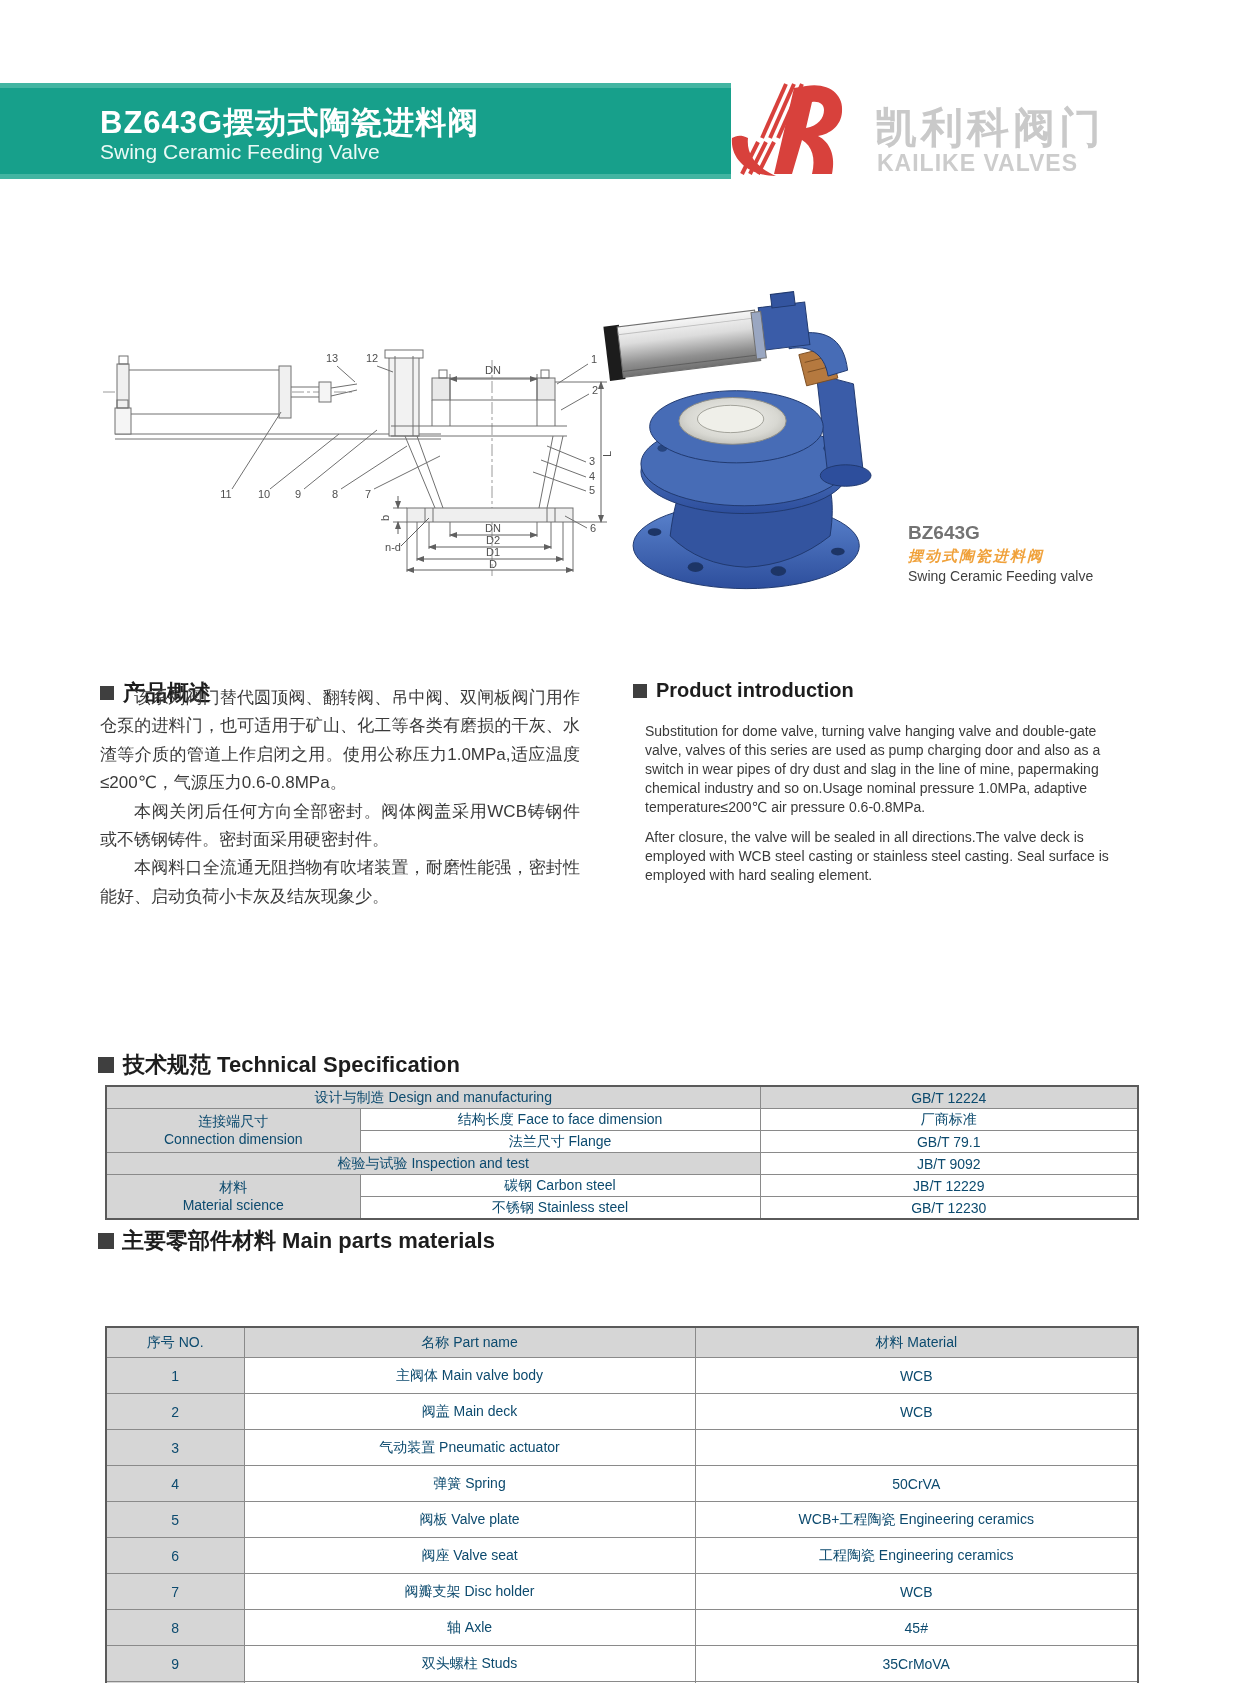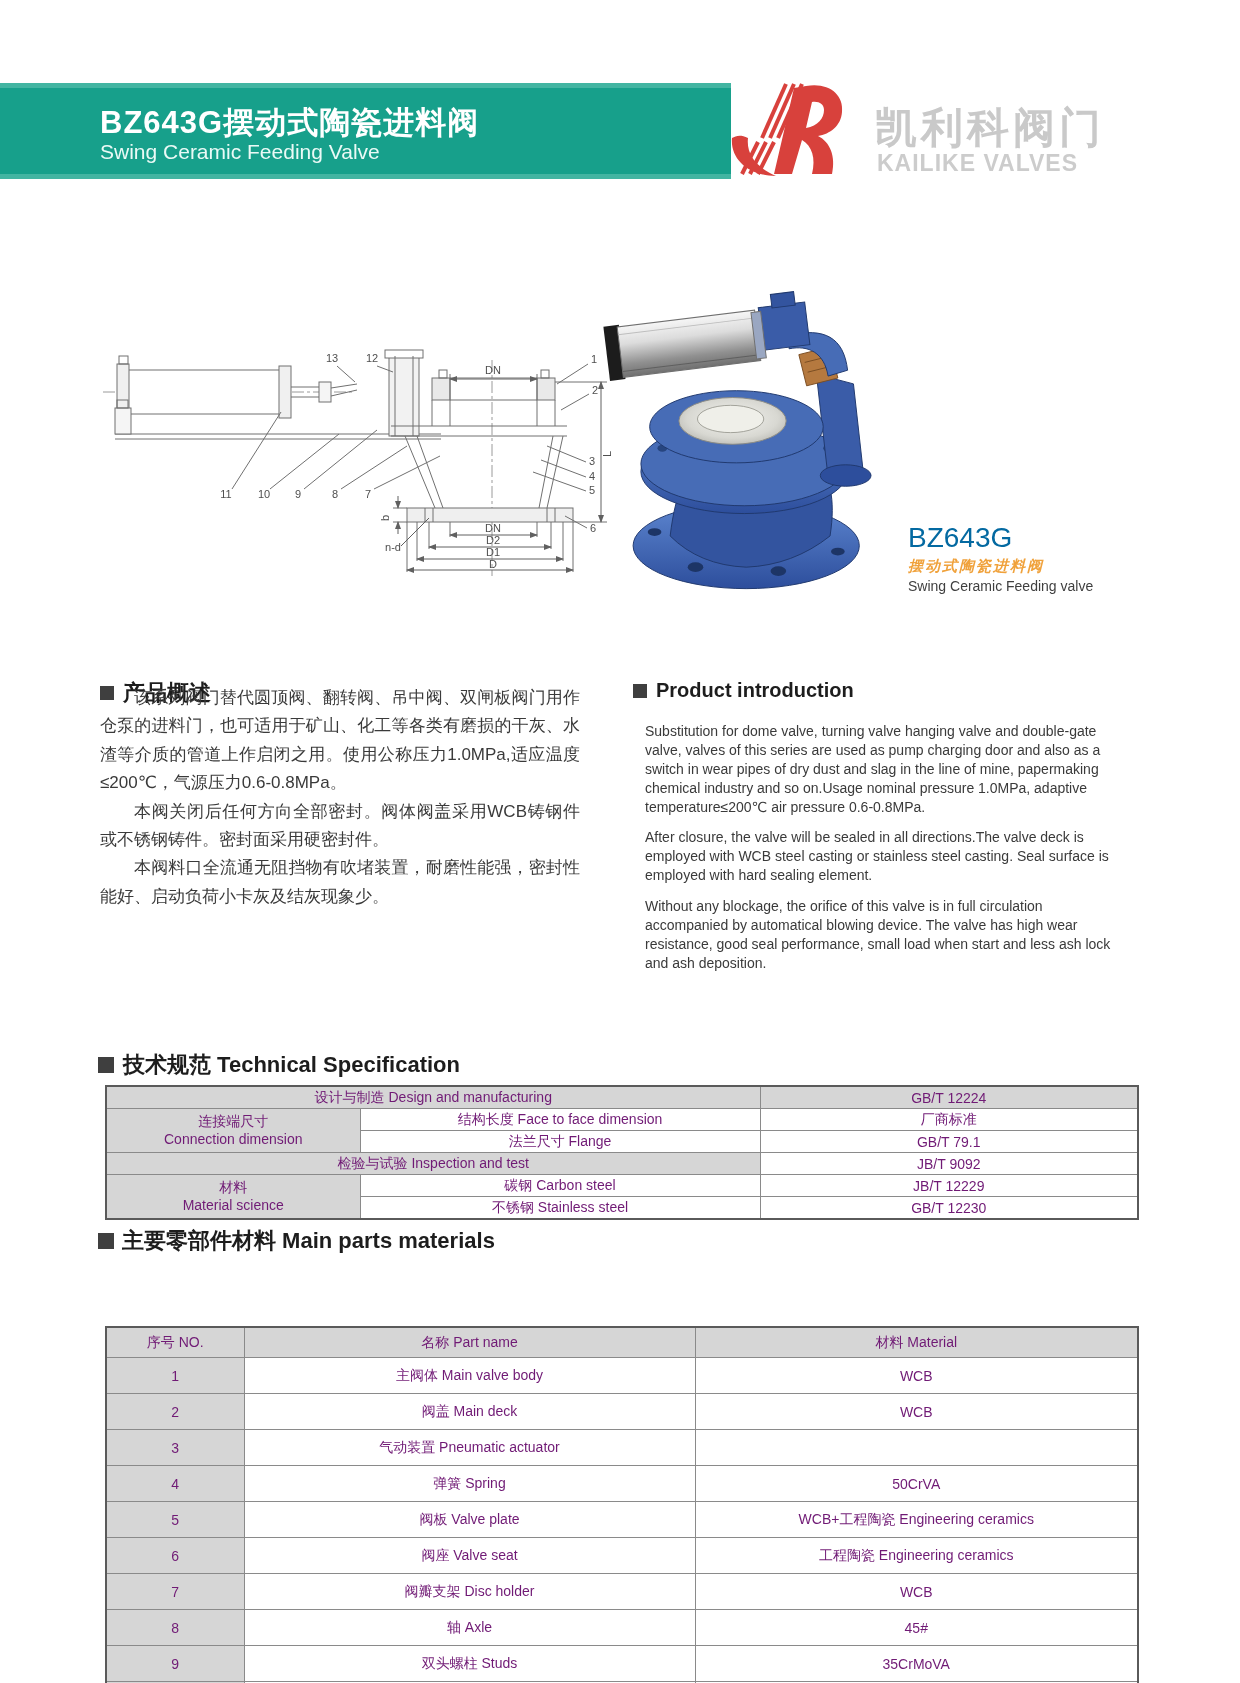--- a/index.html
+++ b/index.html
@@ -14,38 +14,38 @@
 
   .logo{position:absolute;left:700px;top:78px;width:420px;height:104px;}
   .logo-mark{position:absolute;left:28px;top:2px;}
   .logo-zh{position:absolute;left:175px;top:22px;font-size:42px;font-weight:bold;color:#c9c9c9;letter-spacing:4px;}
   .logo-en{position:absolute;left:177px;top:72px;font-size:23px;font-weight:bold;color:#cccccc;letter-spacing:1px;}
 
   
   .tech-drawing{position:absolute;left:95px;top:308px;}
   .product-photo{position:absolute;left:598px;top:280px;}
   .photo-caption{position:absolute;left:908px;top:522px;width:230px;}
-  .cap-model{font-size:28px;font-weight:normal;color:#0369a1;}
+  .cap-model{font-size:19px;font-weight:bold;color:#737373;}
   .cap-zh{font-size:15px;font-weight:bold;color:#F0A23C;letter-spacing:2px;margin-top:3px;font-style:italic;}
   .cap-en{font-size:14px;color:#3f3f3f;margin-top:2px;}
 
   
   .sec-head{position:absolute;display:flex;align-items:center;gap:9px;font-weight:bold;color:#1d1d1d;}
   .sq{display:inline-block;background:#3f3f3f;}
   .sq-sm{width:14px;height:14px;}
   .sq-lg{width:16px;height:16px;}
 
   .overview-text{position:absolute;left:100px;top:684px;width:480px;font-size:17px;line-height:1.67;
                  text-align:justify;color:#3a3a3a;}
   .overview-text p{margin:0;text-indent:2em;}
   .intro-text{position:absolute;left:633px;top:710px;width:508px;font-size:14px;line-height:1.35;color:#3a3a3a;}
   .intro-text p{margin:12px;}
 
   
-  table{border-collapse:collapse;table-layout:fixed;font-size:14px;color:#701a75;}
+  table{border-collapse:collapse;table-layout:fixed;font-size:14px;color:#0c4a6e;}
   .spec-table{position:absolute;left:105px;top:1085px;width:1032px;border:2px solid #5a5a5a;}
   .spec-table td{border:1px solid #8a8a8a;text-align:center;height:21px;padding:0 4px;}
   .parts-table{position:absolute;left:105px;top:1326px;width:1032px;border:2px solid #5a5a5a;}
   .parts-table td{border:1px solid #8a8a8a;text-align:center;height:35px;padding:0 4px;}
   .parts-table tr.hdr td{height:29px;}
   .g{background:#d6d6d6;}
   .cell-two-line span{display:block;line-height:1.25;}
 
   svg text{font-family:"Liberation Sans","DejaVu Sans",sans-serif;}
 </style>
@@ -278,21 +278,20 @@
     <p>本阀料口全流通无阻挡物有吹堵装置，耐磨性能强，密封性能好、启动负荷小卡灰及结灰现象少。</p>
   </div>
 
   <div class="sec-head" style="left:633px;top:679px;font-size:20px;">
     <span class="sq sq-sm"></span>
     <span>Product introduction</span>
   </div>
   <div class="intro-text">
     <p>Substitution for dome valve, turning valve hanging valve and double-gate valve, valves of this series are used as pump charging door and also as a switch in wear pipes of dry dust and slag in the line of mine, papermaking chemical industry and so on.Usage nominal pressure 1.0MPa, adaptive temperature≤200℃ air pressure 0.6-0.8MPa.</p>
     <p>After closure, the valve will be sealed in all directions.The valve deck is employed with WCB steel casting or stainless steel casting. Seal surface is employed with hard sealing element.</p>
-    <p>Without any blockage, the orifice of this valve is in full circulation accompanied by automatical blowing device. The valve has high wear resistance, good seal performance, small load when start and less ash lock and ash deposition.</p>
   </div>
 
   <div class="sec-head" style="left:98px;top:1050px;font-size:22px;">
     <span class="sq sq-lg"></span>
     <span>技术规范 Technical Specification</span>
   </div>
 
   <table class="spec-table">
     <colgroup>
         <col style="width:254px">

